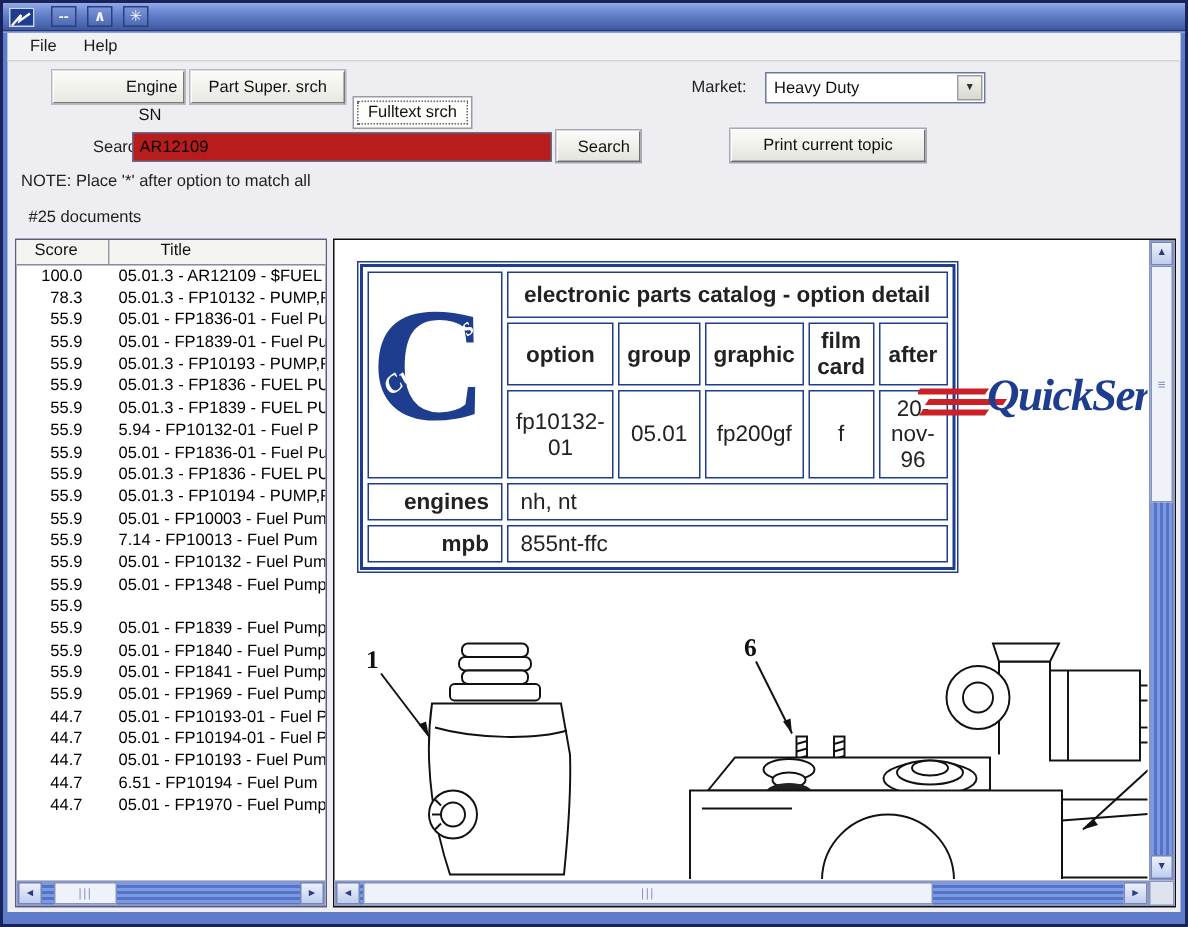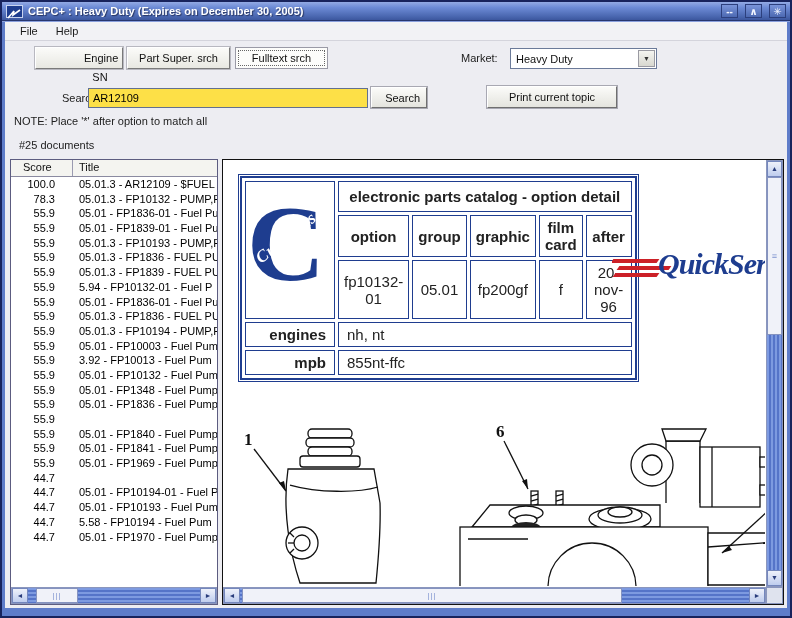--- a/index.html
+++ b/index.html
@@ -21,29 +21,29 @@
   .menubar{position:absolute;top:0;left:0;right:0;height:19px;background:#f2f2f5;border-bottom:1px solid #d4d4dc;display:flex;align-items:center;padding-left:6px;}
   .menuitem{font-size:11px;color:#1a1a1a;padding:2px 9px;}
   
   .tab{position:absolute;top:25px;height:22px;font-size:11px;color:#111;text-align:center;line-height:19px;
     background:linear-gradient(#fbfbf9,#e8e8e2);border:1px solid;border-color:#ffffff #7a7a7a #7a7a7a #ffffff;box-shadow:0 0 0 1px #b8b8c0;}
   .tab.active{background:#fdfdfb;border:1px solid #9a9aa6;box-shadow:none;outline:1px dotted #666;outline-offset:-4px;}
   .fldlabel{position:absolute;font-size:11px;color:#222;}
   .combo{position:absolute;top:26px;height:21px;background:#fff;border:1px solid #6b7a99;display:flex;align-items:center;}
   .combo .val{flex:1;font-size:11px;padding:0 5px;color:#111;white-space:nowrap;overflow:hidden;}
   .combo .drop{width:17px;height:17px;margin-right:1px;background:linear-gradient(#f4f4f0,#d8d8d0);border:1px solid #9a9aa2;font-size:7px;line-height:15px;text-align:center;color:#333;}
-  .txtinput{position:absolute;height:20px;border:1px solid #62708f;background:#fde047;font-size:11px;padding:0 4px;color:#000;}
+  .txtinput{position:absolute;height:20px;border:1px solid #62708f;background:#b91c1c;font-size:11px;padding:0 4px;color:#000;}
   .btn{position:absolute;height:21px;font-size:11px;color:#111;text-align:center;
     background:linear-gradient(#fbfbf9,#e4e4de);border:1px solid;border-color:#ffffff #6f6f6f #6f6f6f #ffffff;box-shadow:0 0 0 1px #a8a8b2;}
   .notetext{position:absolute;font-size:11px;color:#222;}
   
   .panel-left{position:absolute;left:5px;top:137px;width:208px;height:446px;background:#fff;border:1px solid #5c5c80;}
   .list-header{display:flex;height:17px;background:#f4f4f0;border-bottom:1px solid #8a8aa0;font-size:11px;color:#111;}
   .list-header .hscore{width:62px;padding:1px 0 0 12px;border-right:1px solid #9a9ab0;}
-  .list-header .htitle{flex:1;padding:1px 0 12px 6px;}
+  .list-header .htitle{flex:1;padding:1px 0 12px 6px;margin-left:28px;}
   .list-body{height:394px;overflow:hidden;}
   .lrow{display:flex;height:14.7px;line-height:14.5px;font-size:11px;color:#000;white-space:nowrap;}
   .lrow .score{width:62px;text-align:right;padding-right:18px;flex:0 0 auto;}
   .lrow .ltitle{flex:1;overflow:hidden;padding-left:6px;}
   
   .hscroll{position:absolute;height:17px;display:flex;border:1px solid #8a96bd;background:#cfd8ef;}
   .hscroll .sbtn{width:16px;height:15px;flex:0 0 auto;background:linear-gradient(#eef1fa,#bfcdee);border:1px solid #7487bd;color:#2a3d7c;font-size:7px;line-height:14px;text-align:center;}
   .hscroll .track{flex:1;background:repeating-linear-gradient(to bottom,#7d9ae0 0 2px,#5574c8 2px 4px);position:relative;}
   .hthumb{position:absolute;top:0;bottom:0;background:#f0f2f9;border:1px solid #8593c0;color:#7d93cf;font-size:8px;line-height:13px;text-align:center;letter-spacing:1px;}
   .vscroll{position:absolute;width:17px;display:flex;flex-direction:column;border:1px solid #8a96bd;background:#cfd8ef;}
@@ -77,39 +77,38 @@
 <body>
 
 <div class="window">
 
   <div class="titlebar">
     <div class="appicon">
       <svg width="15" height="11" viewBox="0 0 15 11">
           <path d="M1 9 L7 2 L6 6 L13 1" stroke="#fff" stroke-width="1.6" fill="none"></path>
         </svg>
     </div>
-    <div class="title">CEPC+ : Heavy Duty (Expires on December 30, 2005)</div>
     <div class="winbtns">
       <div class="winbtn">--</div>
       <div class="winbtn">∧</div>
       <div class="winbtn">✳</div>
     </div>
   </div>
 
   <div class="frame">
     <div class="client">
 
       <div class="menubar">
         <span class="menuitem">File</span>
         <span class="menuitem">Help</span>
       </div>
 
       <button class="tab" style="left:30px;width:88px;padding-left:48px;">Engine SN srch</button>
       <button class="tab" style="left:122px;width:103px;">Part Super. srch</button>
-      <button class="tab active" style="left:230px;width:93px;">Fulltext srch</button>
+      <button class="tab active" style="left:230px;width:80px;margin-top:17px;">Fulltext srch</button>
 
       <span class="fldlabel" style="left:456px;top:30px;">Market:</span>
       <div class="combo" style="left:505px;width:147px;">
         <span class="val">Heavy Duty</span>
         <span class="drop">▼</span>
       </div>
 
       <span class="fldlabel" style="left:9px;top:70px;margin-left:48px;">Search for:</span>
       <input class="txtinput" style="left: 83px; top: 66px; width: 280px;" value="AR12109">
       <button class="btn" style="left:366px;top:65px;width:56px;text-align:right;">Search</button>
@@ -167,63 +166,64 @@
             <div class="lrow">
               <span class="score">55.9</span>
               <span class="ltitle">05.01.3 - FP10194 - PUMP,F</span>
             </div>
             <div class="lrow">
               <span class="score">55.9</span>
               <span class="ltitle">05.01 - FP10003 - Fuel Pum</span>
             </div>
             <div class="lrow">
               <span class="score">55.9</span>
-              <span class="ltitle">3.92 - FP10013 - Fuel Pum</span>
+              <span class="ltitle">7.14 - FP10013 - Fuel Pum</span>
             </div>
             <div class="lrow">
               <span class="score">55.9</span>
               <span class="ltitle">05.01 - FP10132 - Fuel Pum</span>
             </div>
             <div class="lrow">
               <span class="score">55.9</span>
               <span class="ltitle">05.01 - FP1348 - Fuel Pump</span>
             </div>
             <div class="lrow">
               <span class="score">55.9</span>
-              <span class="ltitle">05.01 - FP1836 - Fuel Pump</span>
-            </div>
-            <div class="lrow">
-              <span class="score">55.9</span>
+            </div>
+            <div class="lrow">
+              <span class="score">55.9</span>
+              <span class="ltitle">05.01 - FP1839 - Fuel Pump</span>
             </div>
             <div class="lrow">
               <span class="score">55.9</span>
               <span class="ltitle">05.01 - FP1840 - Fuel Pump</span>
             </div>
             <div class="lrow">
               <span class="score">55.9</span>
               <span class="ltitle">05.01 - FP1841 - Fuel Pump</span>
             </div>
             <div class="lrow">
               <span class="score">55.9</span>
               <span class="ltitle">05.01 - FP1969 - Fuel Pump</span>
             </div>
             <div class="lrow">
               <span class="score">44.7</span>
+              <span class="ltitle">05.01 - FP10193-01 - Fuel P</span>
             </div>
             <div class="lrow">
               <span class="score">44.7</span>
               <span class="ltitle">05.01 - FP10194-01 - Fuel P</span>
             </div>
             <div class="lrow">
               <span class="score">44.7</span>
               <span class="ltitle">05.01 - FP10193 - Fuel Pum</span>
             </div>
             <div class="lrow">
               <span class="score">44.7</span>
-              <span class="ltitle">5.58 - FP10194 - Fuel Pum</span>
+              <span class="ltitle">6.51 - FP10194 - Fuel Pum</span>
             </div>
             <div class="lrow">
               <span class="score">44.7</span>
               <span class="ltitle">05.01 - FP1970 - Fuel Pump</span>
             </div>
           </div>
         <div class="hscroll" style="left:0;right:0;bottom:0;">
           <span class="sbtn">◄</span>
           <span class="track">
             <span class="hthumb" style="left:8px;width:42px;">|||</span>

